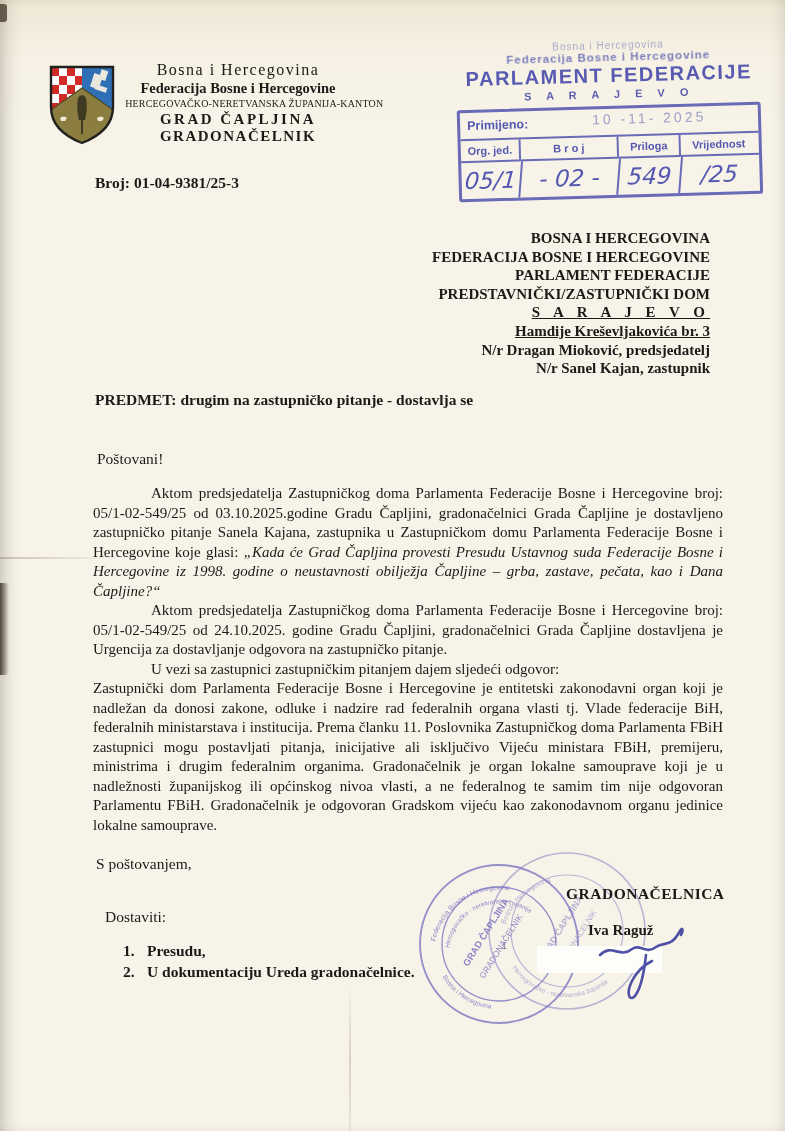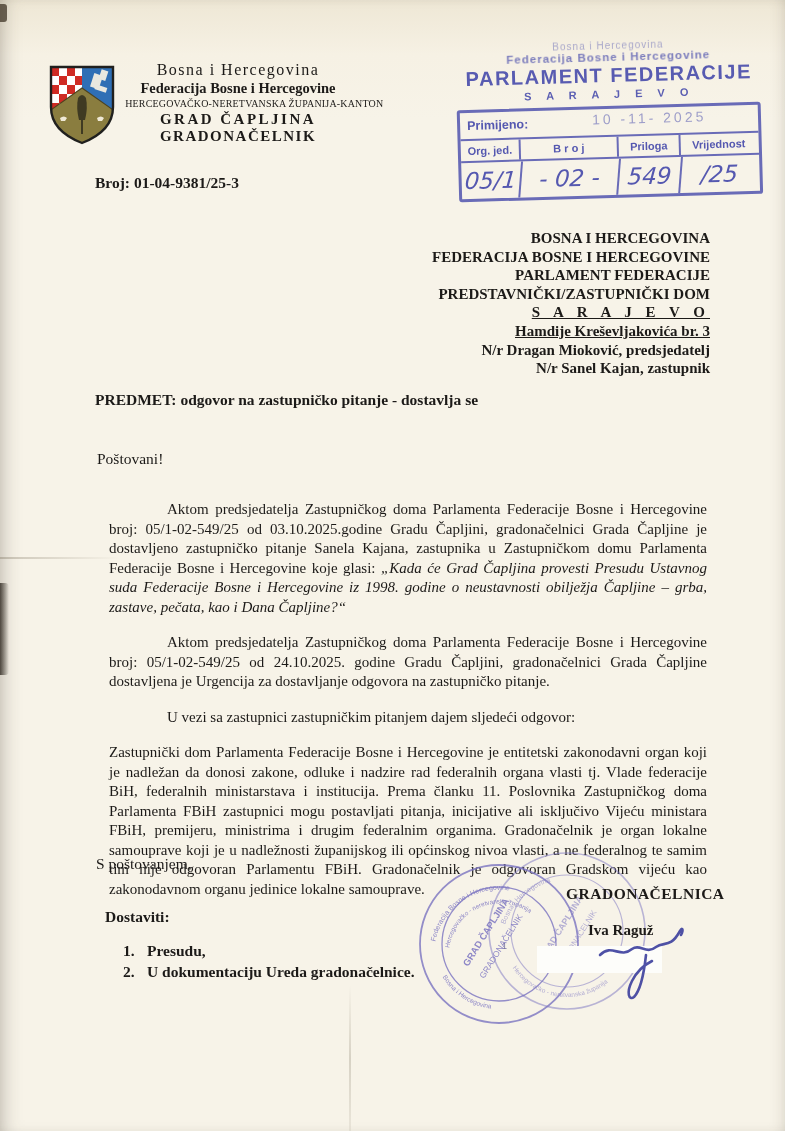--- a/index.html
+++ b/index.html
@@ -22,26 +22,26 @@
   
   .refblock{left:95px;top:172px;font-weight:bold;font-size:15.5px;line-height:1.45;}
   
   .recipient{right:75px;top:229px;text-align:right;font-weight:bold;font-size:15px;line-height:18.6px;}
   .recipient .sp{letter-spacing:5px;}
   .recipient .u{text-decoration:underline;}
   
   .subject{left:95px;top:391px;font-weight:bold;font-size:15.5px;}
   .salutation{left:97px;top:450px;font-size:15.5px;}
   .bodytext{left:93px;top:484px;width:630px;font-size:15px;line-height:19.5px;text-align:justify;}
-  .bodytext p{margin:16px;}
+  .bodytext p{margin:0;}
   .indent{text-indent:58px;}
   .quote{font-style:italic;}
   
   .regards{left:96px;top:855px;font-size:15.5px;}
-  .deliver{left:105px;top:908px;font-weight:bold;font-size:15.5px;text-align:right;}
+  .deliver{left:105px;top:908px;font-weight:normal;font-size:15.5px;text-align:right;}
   .dlist{left:123px;top:940px;font-weight:bold;font-size:15.5px;line-height:21px;}
   .dlist .row{display:flex;}
   .dlist .num{width:24px;}
   .sigtitle{left:566px;top:885px;font-weight:bold;font-size:15.5px;letter-spacing:.5px;}
   .signame{left:588px;top:922px;font-weight:bold;font-size:15px;}
   
   .pstamp{left:443px;top:40px;width:334px;color:#4b4fad;transform:rotate(-1.6deg);
           font-family:"Liberation Sans",sans-serif;}
   .pstamp .c{text-align:center;}
   .ps1{font-size:10px;opacity:.45;letter-spacing:1px;filter:blur(.4px);}
@@ -156,21 +156,21 @@
     <div>BOSNA I HERCEGOVINA</div>
     <div>FEDERACIJA BOSNE I HERCEGOVINE</div>
     <div>PARLAMENT FEDERACIJE</div>
     <div>PREDSTAVNIČKI/ZASTUPNIČKI DOM</div>
     <div class="u sp">S A R A J E V O</div>
     <div class="u">Hamdije Kreševljakovića br. 3</div>
     <div>N/r Dragan Mioković, predsjedatelj</div>
     <div>N/r Sanel Kajan, zastupnik</div>
   </div>
 
-  <div class="abs subject">PREDMET: odgovor na zastupničko pitanje - dostavlja se</div>
+  <div class="abs subject">PREDMET: drugim na zastupničko pitanje - dostavlja se</div>
 
   <div class="abs salutation">Poštovani!</div>
 
   <div class="abs bodytext">
     <p class="indent"><span>Aktom predsjedatelja Zastupničkog doma Parlamenta Federacije Bosne i Hercegovine broj: 05/1-02-549/25 od 03.10.2025.godine Gradu Čapljini, gradonačelnici Grada Čapljine je dostavljeno zastupničko pitanje Sanela Kajana, zastupnika u Zastupničkom domu Parlamenta Federacije Bosne i Hercegovine koje glasi: </span><span class="quote">„Kada će Grad Čapljina provesti Presudu Ustavnog suda Federacije Bosne i Hercegovine iz 1998. godine o neustavnosti obilježja Čapljine – grba, zastave, pečata, kao i Dana Čapljine?“</span></p>
     <p class="indent">Aktom predsjedatelja Zastupničkog doma Parlamenta Federacije Bosne i Hercegovine broj: 05/1-02-549/25 od 24.10.2025. godine Gradu Čapljini, gradonačelnici Grada Čapljine dostavljena je Urgencija za dostavljanje odgovora na zastupničko pitanje.</p>
     <p class="indent">U vezi sa zastupnici zastupničkim pitanjem dajem sljedeći odgovor:</p>
     <p>Zastupnički dom Parlamenta Federacije Bosne i Hercegovine je entitetski zakonodavni organ koji je nadležan da donosi zakone, odluke i nadzire rad federalnih organa vlasti tj. Vlade federacije BiH, federalnih ministarstava i institucija. Prema članku 11. Poslovnika Zastupničkog doma Parlamenta FBiH zastupnici mogu postavljati pitanja, inicijative ali isključivo Vijeću ministara FBiH, premijeru, ministrima i drugim federalnim organima. Gradonačelnik je organ lokalne samouprave koji je u nadležnosti županijskog ili općinskog nivoa vlasti, a ne federalnog te samim tim nije odgovoran Parlamentu FBiH. Gradonačelnik je odgovoran Gradskom vijeću kao zakonodavnom organu jedinice lokalne samouprave.</p>
   </div>
 

